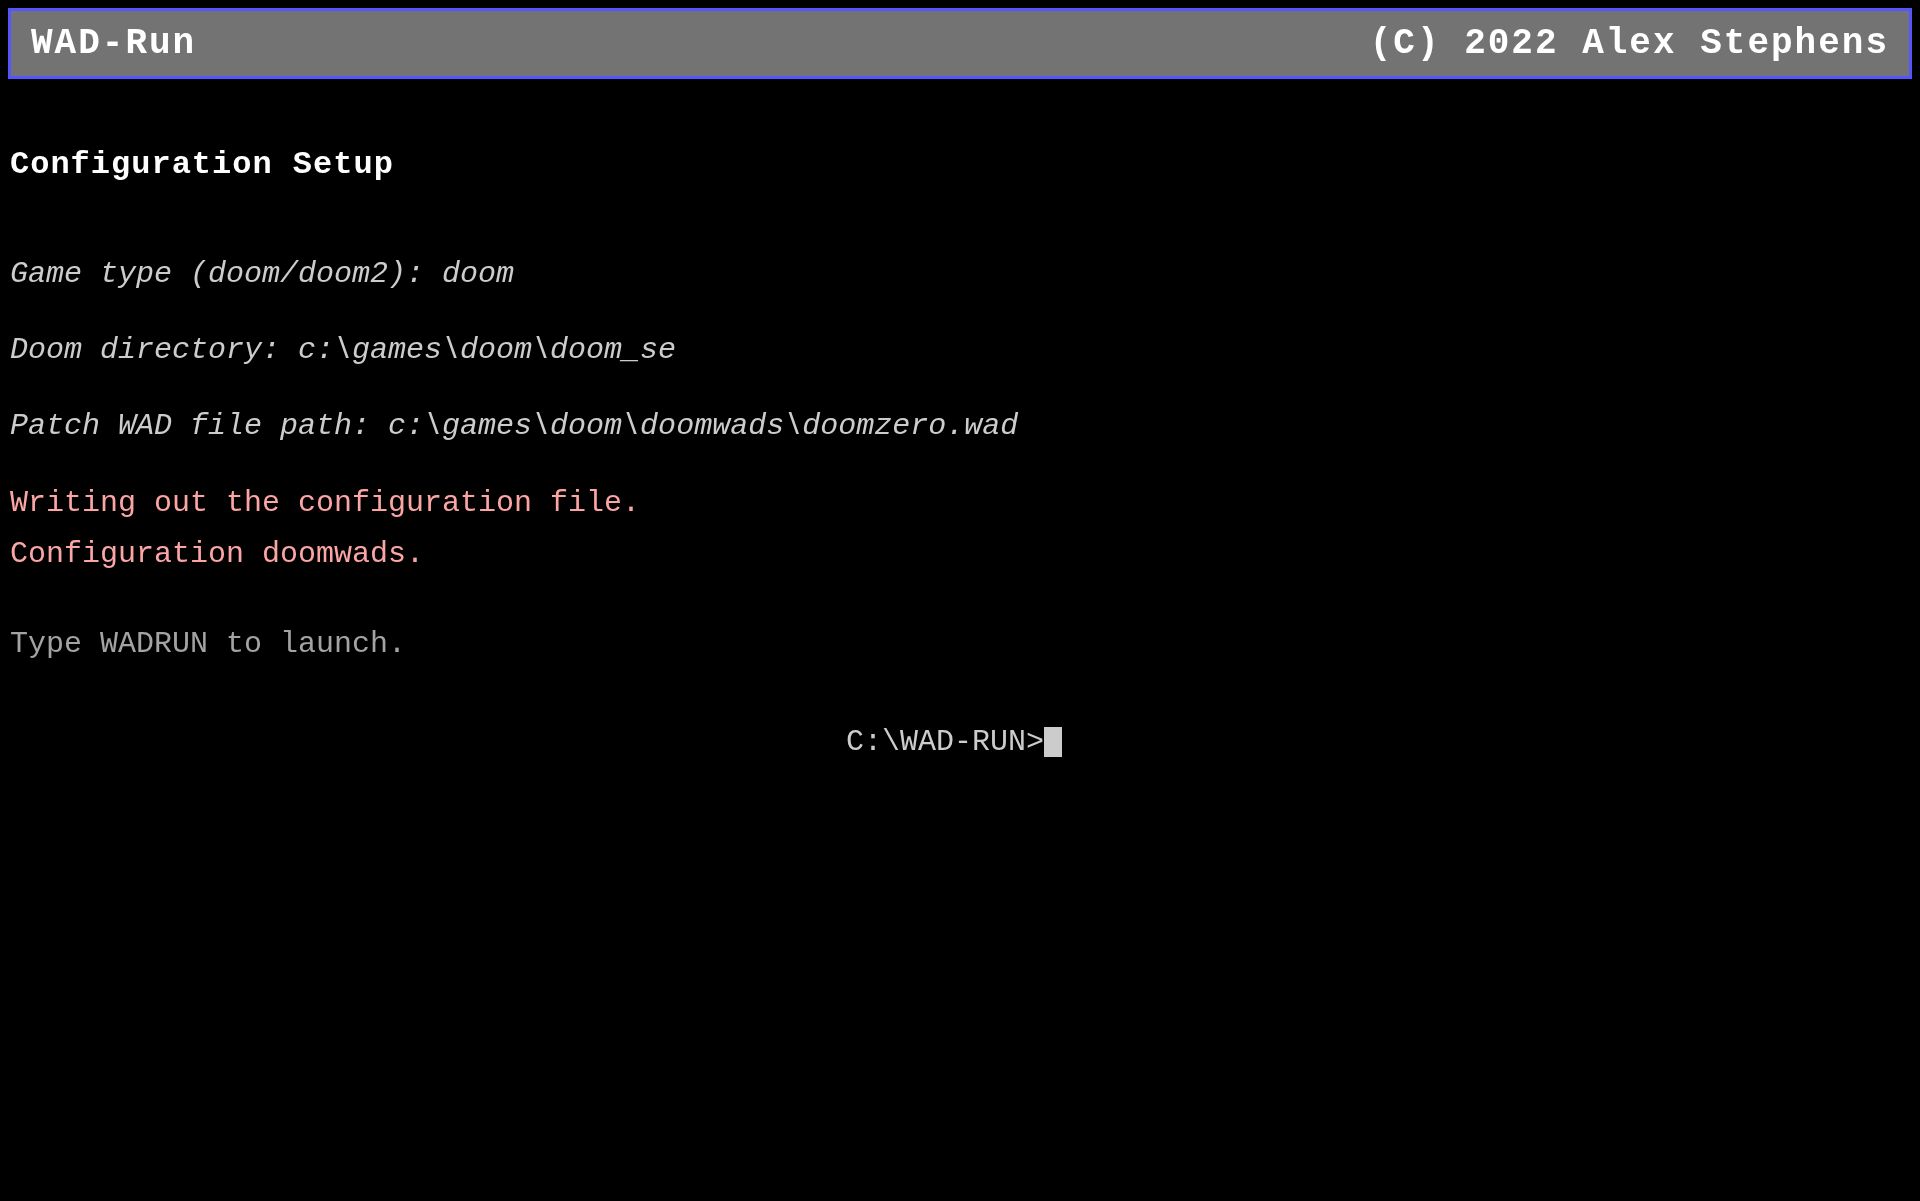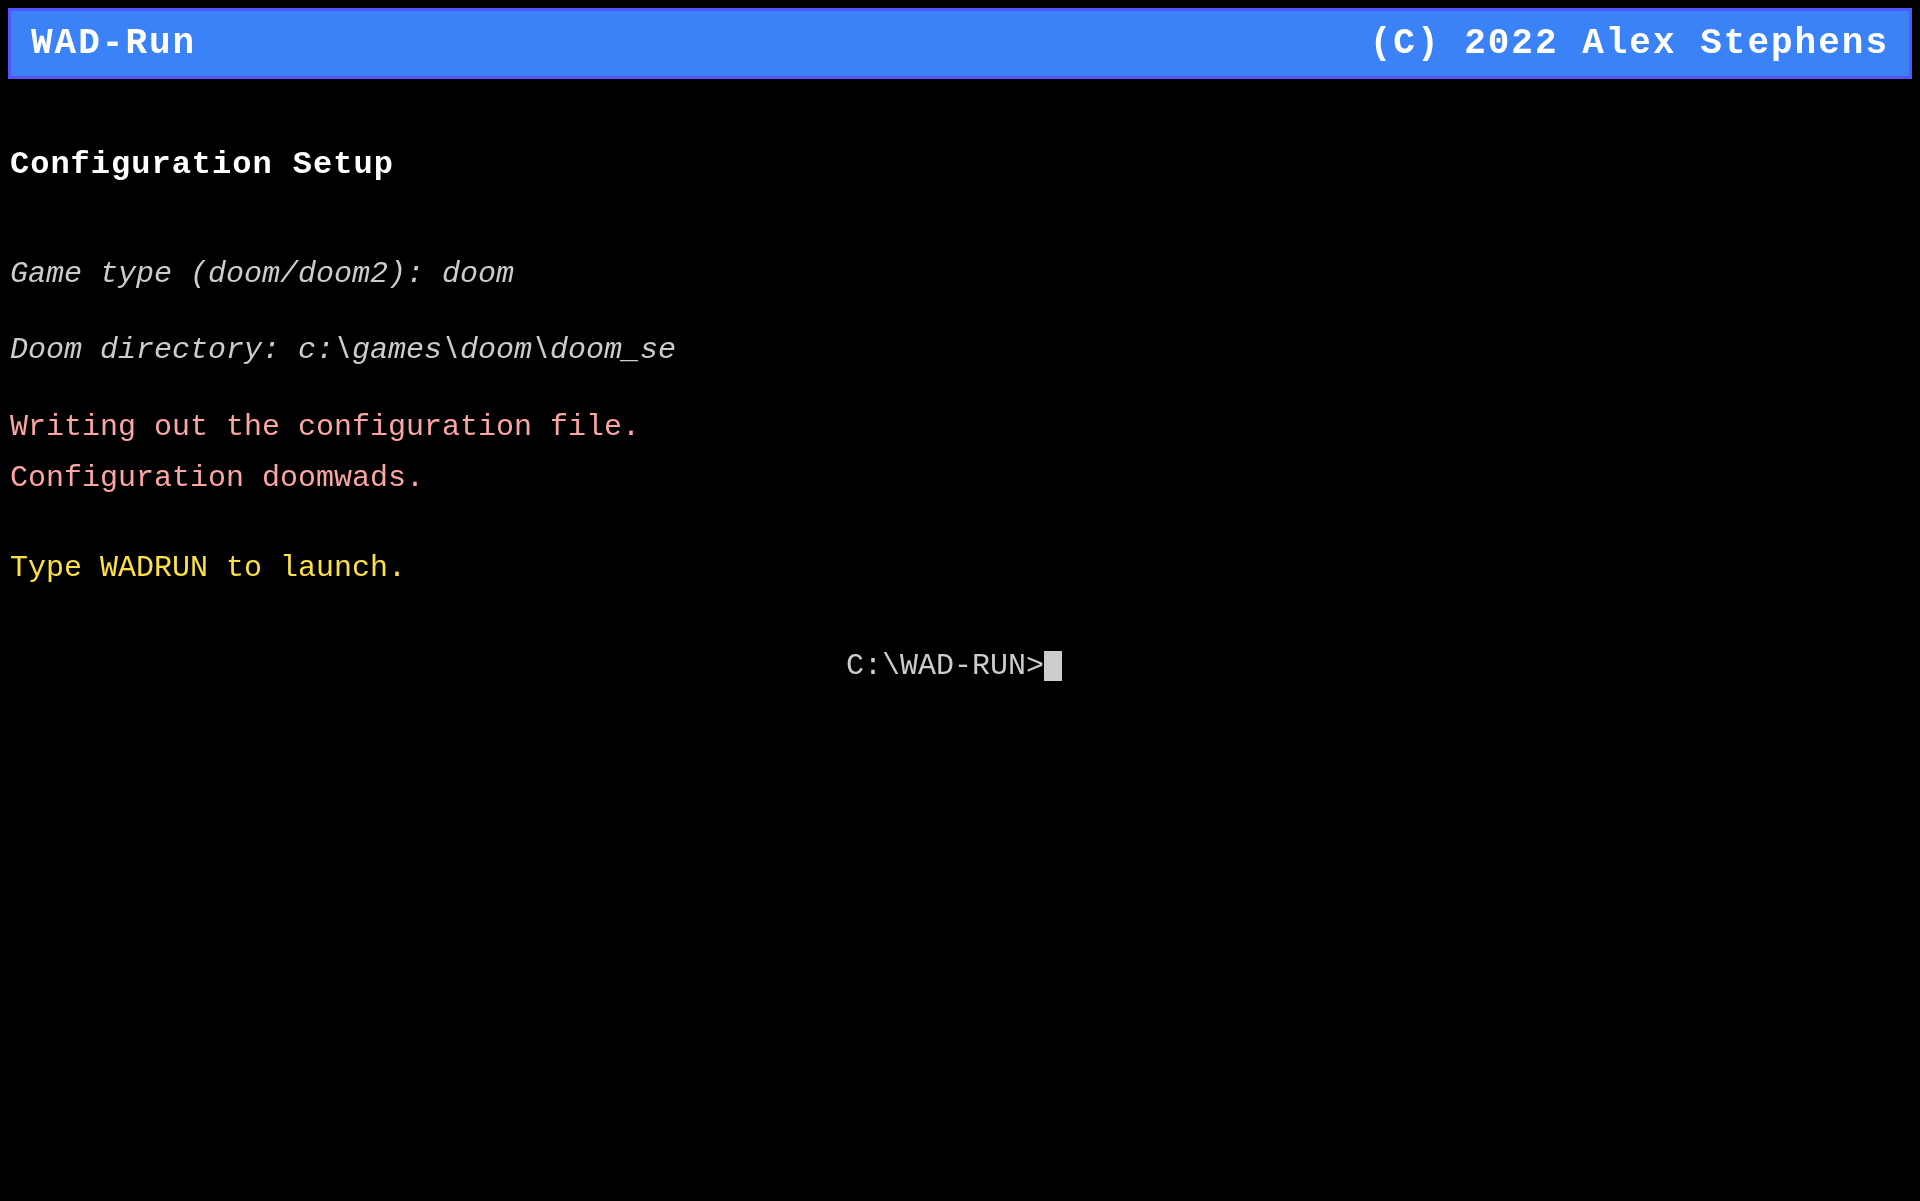--- a/index.html
+++ b/index.html
@@ -10,21 +10,21 @@
 
     body {
       background-color: #000000;
       width: 1920px;
       height: 1201px;
       overflow: hidden;
       font-family: 'Courier New', Courier, monospace;
     }
 
     .title-bar {
-      background-color: #3b82f6;
+      background-color: #737373;
       border: 3px solid #5555FF;
       padding: 12px 20px;
       display: flex;
       justify-content: space-between;
       align-items: center;
       margin: 8px 8px 0 8px;
     }
 
     .title-bar-text {
       color: #FFFFFF;
@@ -64,21 +64,21 @@
 
     .status-line {
       color: #fca5a5;
       font-size: 30px;
       line-height: 1.7;
     }
 
     .launch-instruction {
       margin-top: 40px;
       margin-bottom: 50px;
-      color: #fde047;
+      color: #a3a3a3;
       font-size: 30px;
     }
 
     .prompt-line {
       color: #CCCCCC;
       font-size: 30px;
       margin-top: 10px;
       text-align: center;
     }
 
@@ -105,20 +105,24 @@
   <div class="config-line">
     <span>Game type (doom/doom2):</span>
     <span> doom</span>
   </div>
 
   <div class="config-line">
     <span>Doom directory:</span>
     <span> c:\games\doom\doom_se</span>
   </div>
 
+  <div class="config-line">
+    <span>Patch WAD file path:</span>
+    <span> c:\games\doom\doomwads\doomzero.wad</span>
+  </div>
 
   <div class="status-section">
     <div class="status-line">Writing out the configuration file.</div>
     <div class="status-line">Configuration doomwads.</div>
   </div>
 
   <div class="launch-instruction">Type WADRUN to launch.</div>
 
   <div class="prompt-line">
     <span>C:\WAD-RUN&gt;</span><span class="cursor"></span>

